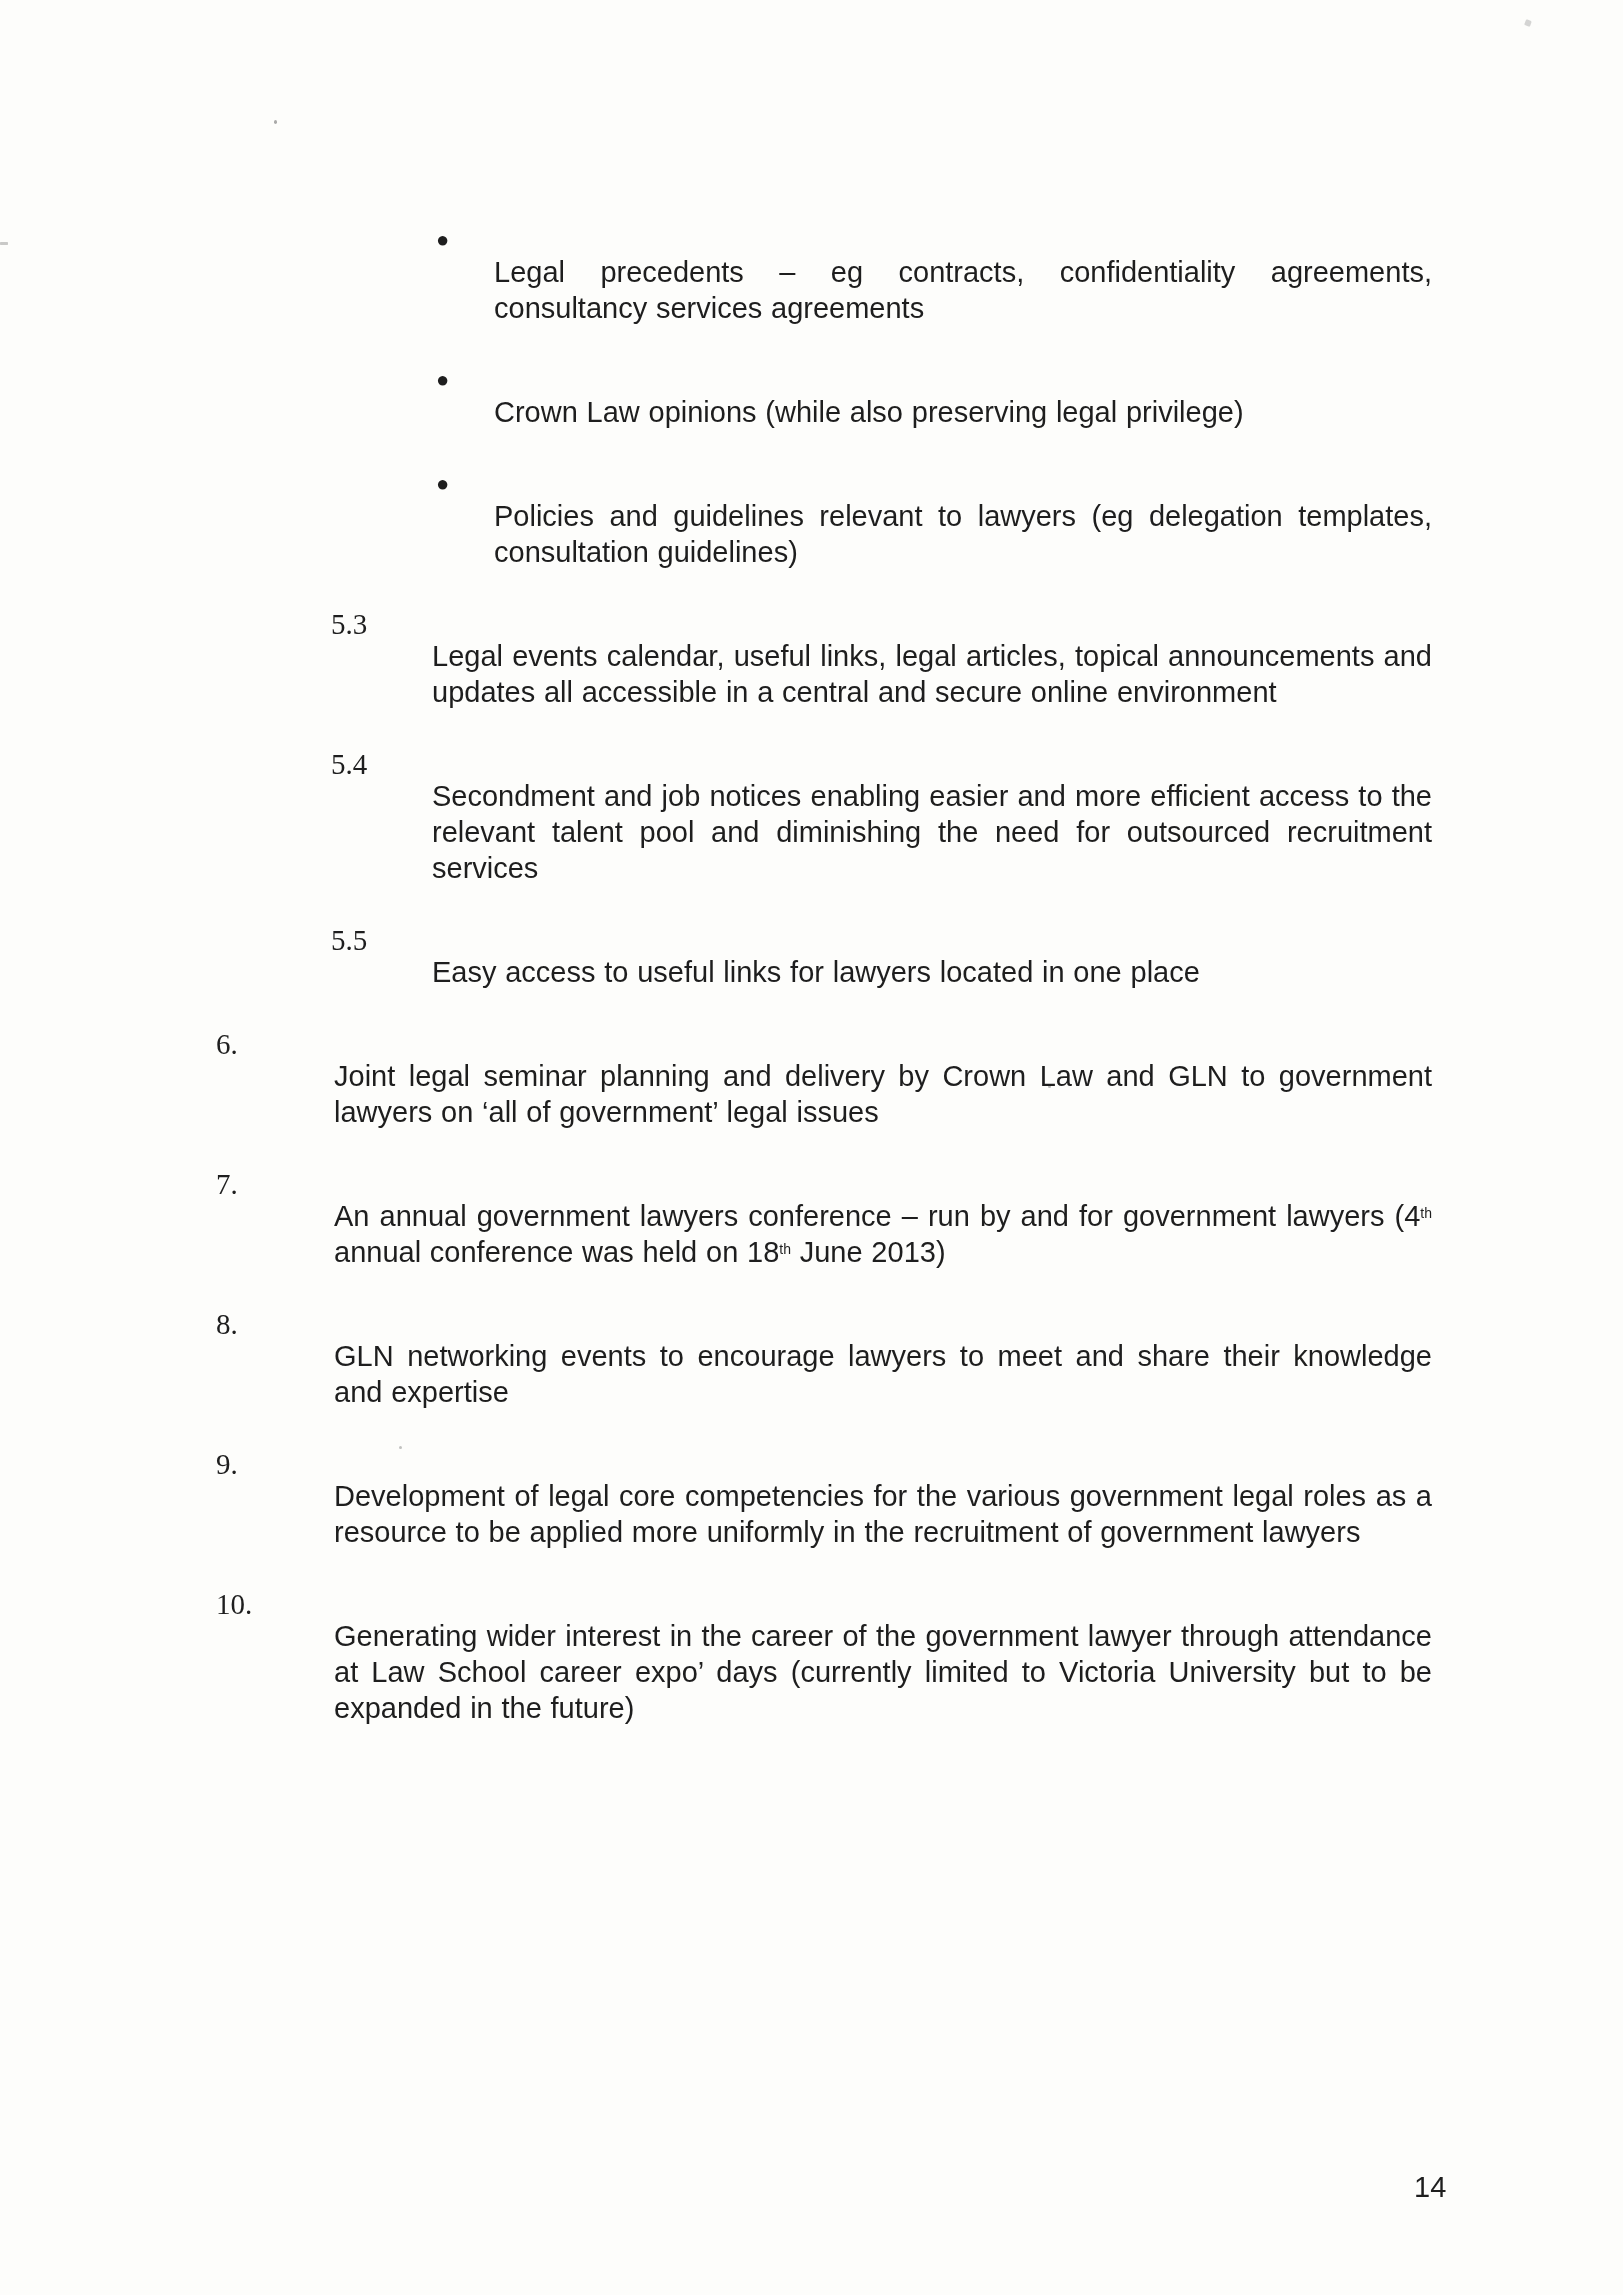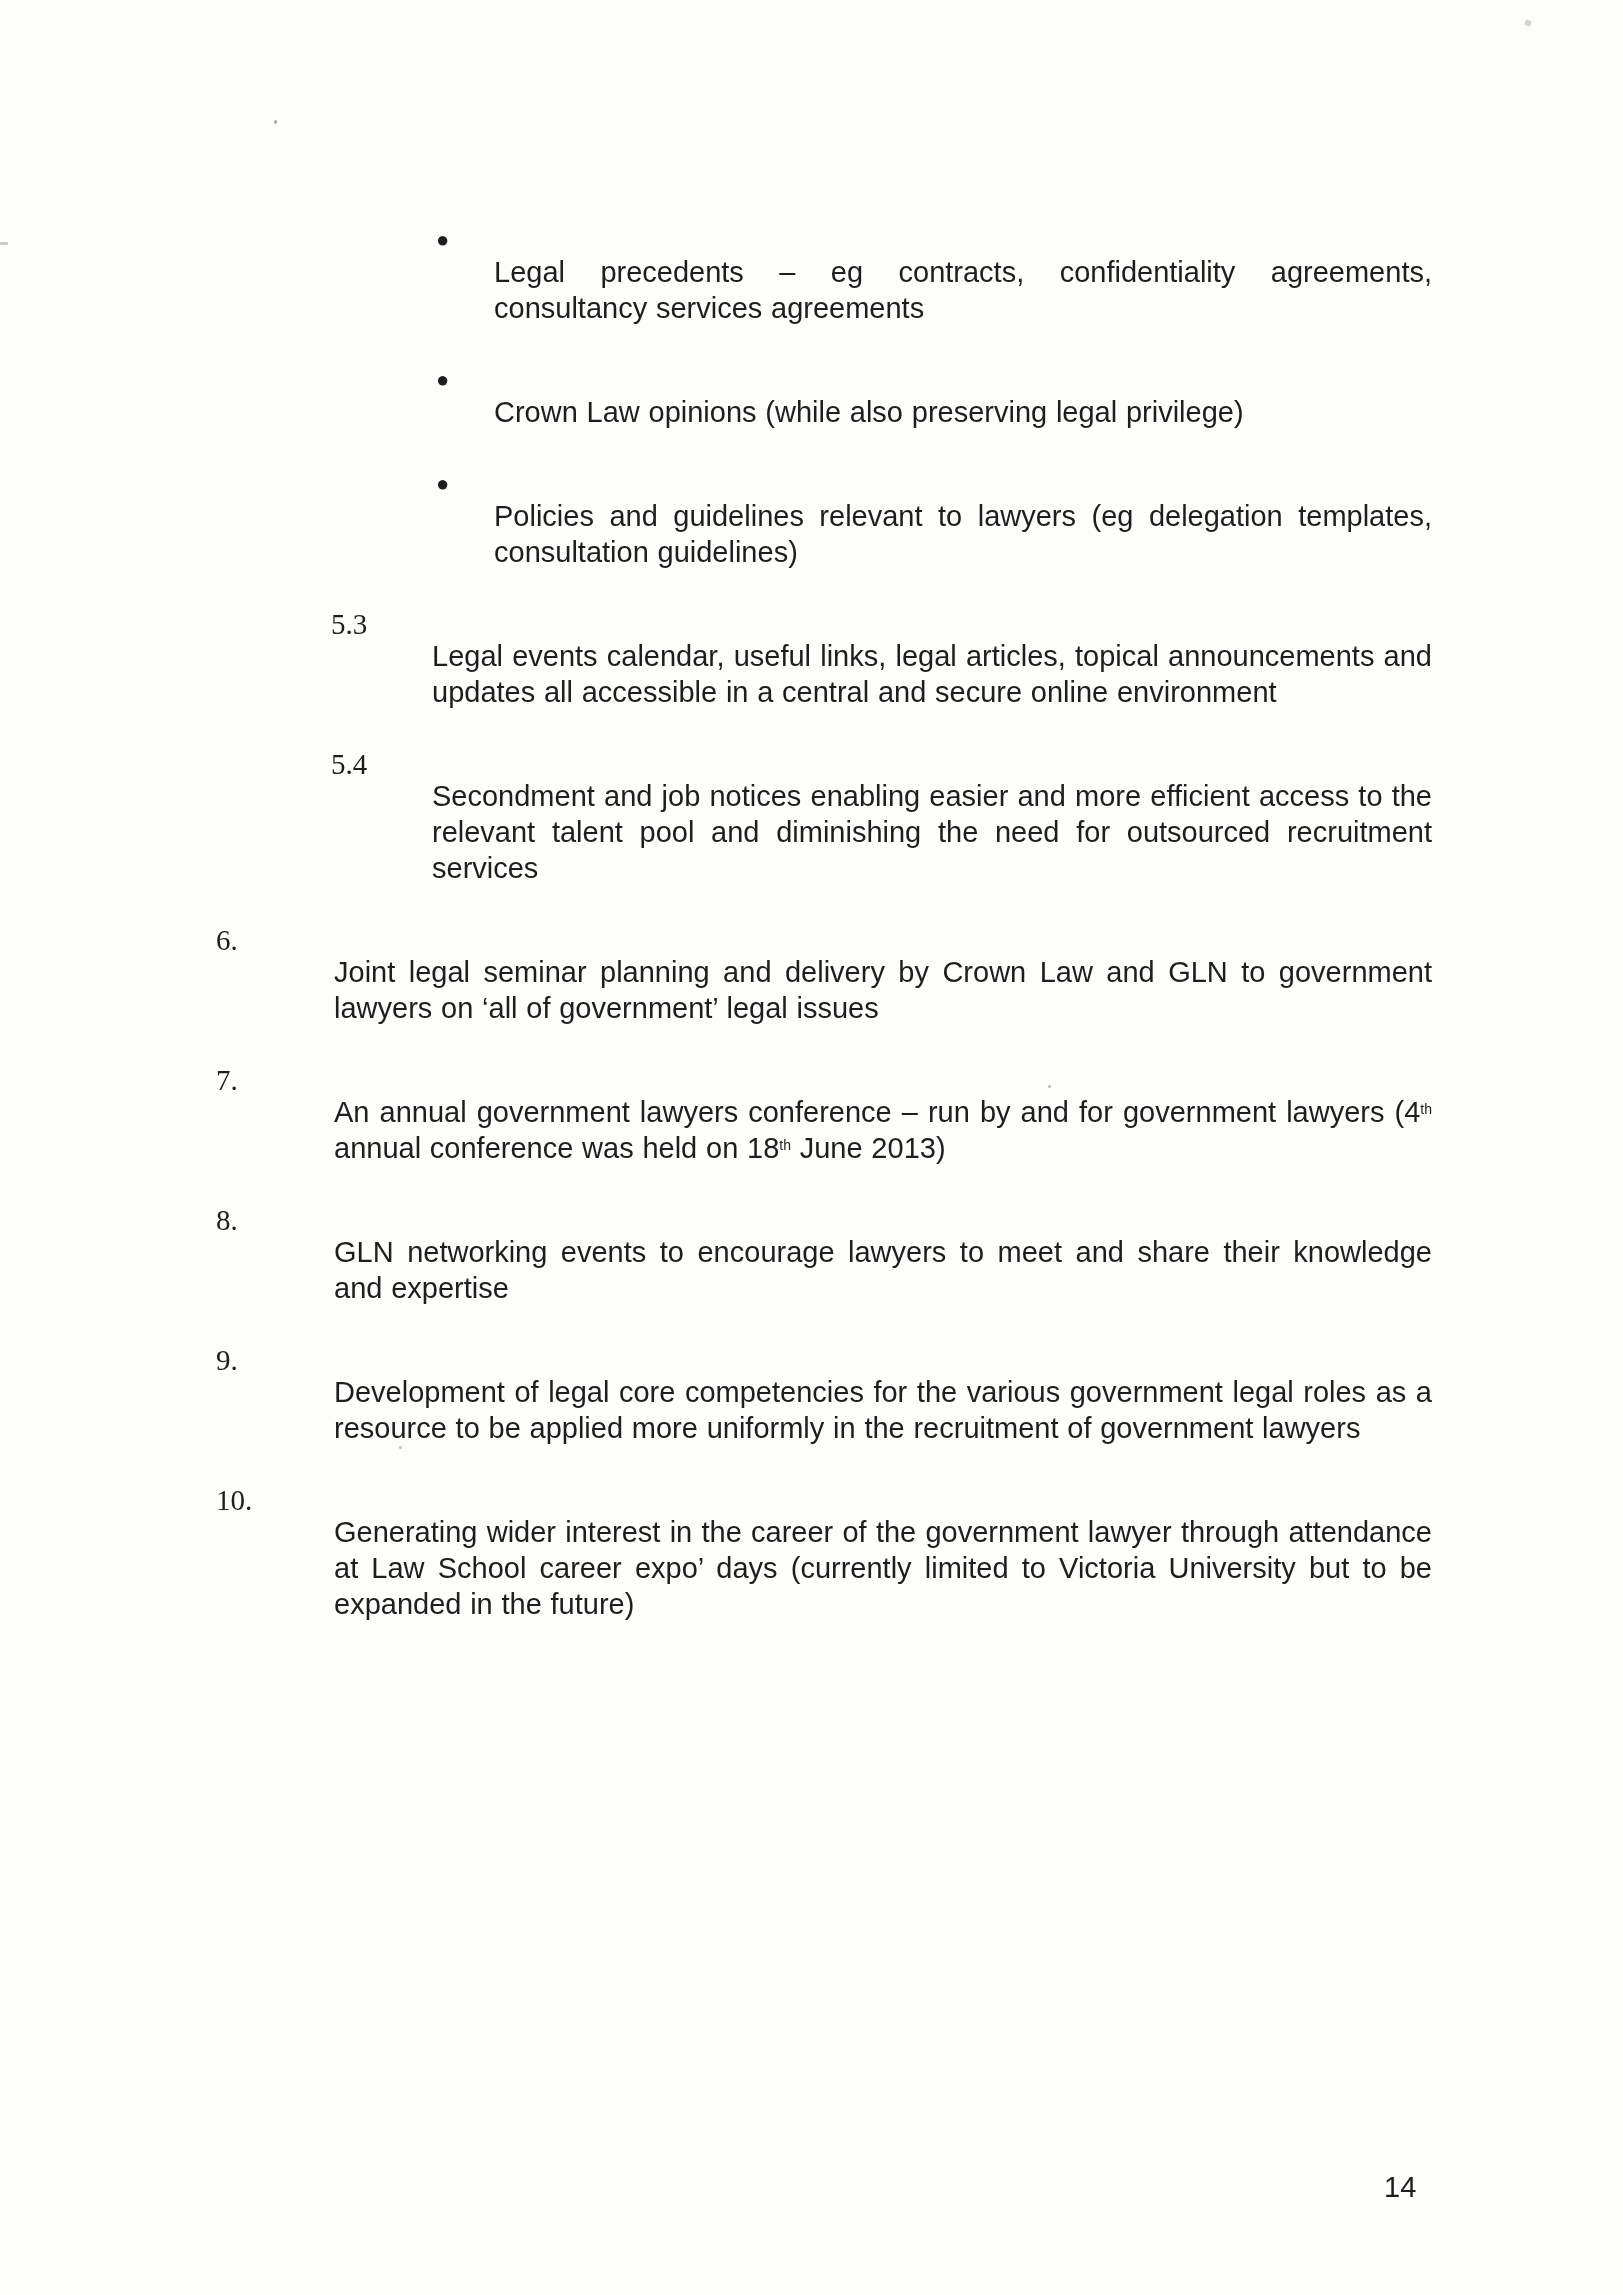--- a/index.html
+++ b/index.html
@@ -34,21 +34,21 @@
   .text { flex: 1; text-align: justify; margin-top: 32px; }
   sup {
     font-size: 14px;
     vertical-align: baseline;
     position: relative;
     top: -0.55em;
     line-height: 0;
   }
   .pagenum {
     position: absolute;
-    left: 1384px;
+    left: 1414px;
     top: 2169px;
     font-size: 29px;
     line-height: 36px;
   }
   
   .speck { position: absolute; background: #666; border-radius: 50%; }
   .speck-1 { left: 274px; top: 120px; width: 3.3px; height: 3.9px; opacity: .55; }
   .speck-2 { left: 1525px; top: 19.6px; width: 5.9px; height: 5.9px; opacity: .3; border-radius: 1.3px; transform: rotate(20deg); background: #777; }
   .speck-3 { left: 0px; top: 242px; width: 7.9px; height: 2.6px; opacity: .35; border-radius: 0.7px; }
   .speck-4 { left: 1048px; top: 1085px; width: 3.3px; height: 3.3px; opacity: .45; }
@@ -82,20 +82,24 @@
       </div>
     <div>
         <div class="row sub-row">
           <span class="num">5.3</span>
           <div class="text">Legal events calendar, useful links, legal articles, topical announcements and updates all accessible in a central and secure online environment</div>
         </div>
         <div class="row sub-row">
           <span class="num">5.4</span>
           <div class="text">Secondment and job notices enabling easier and more efficient access to the relevant talent pool and diminishing the need for outsourced recruitment services</div>
         </div>
+        <div class="row sub-row">
+          <span class="num">5.5</span>
+          <div class="text">Easy access to useful links for lawyers located in one place</div>
+        </div>
       </div>
     <div>
         <div class="row main-row">
           <span class="num">6.</span>
           <div class="text"><span>Joint legal seminar planning and delivery by Crown Law and GLN to government lawyers on ‘all of government’ legal issues</span></div>
         </div>
         <div class="row main-row">
           <span class="num">7.</span>
           <div class="text"><span>An annual government lawyers conference – run by and for government lawyers (4</span><sup>th</sup><span> annual conference was held on 18</span><sup>th</sup><span> June 2013)</span></div>
         </div>

